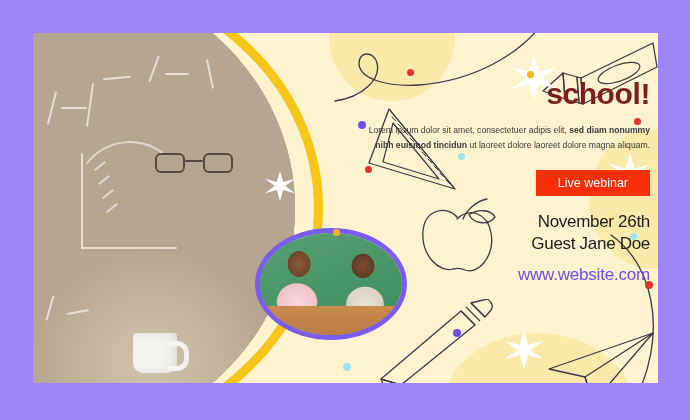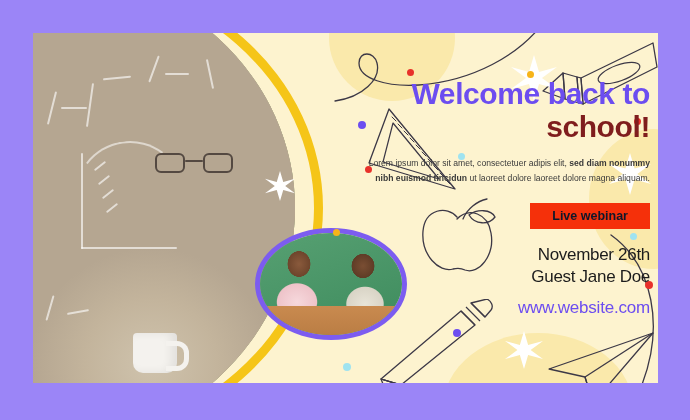--- a/index.html
+++ b/index.html
@@ -152,23 +152,23 @@
     font-size:8.6px;
     line-height:1.78;
     color:#3a3a3a;
     margin-left:41px;
   }
   #body-copy b { font-weight:bold; }
   #cta-row { margin-top:16px; }
   #cta-button {
     display:inline-block;
     background:#f5300a;
-    color:#0f172a;
+    color:#ffffff;
     font-size:12.5px;
-    font-weight:bold;
+    font-weight:normal;
     padding:6px 22px;
     border:none;
     cursor:pointer;
     font-family:"Liberation Sans", sans-serif;
   }
   #details {
     margin-top:15px;
     font-size:17px;
     line-height:1.32;
     color:#1c1c1c;
@@ -296,21 +296,20 @@
     <div class="dot" style="left:425px; top:120px; width:7px;  height:7px;  background:#9fe3f0;"></div>
     <div class="dot" style="left:300px; top:196px; width:7px;  height:7px;  background:#f7b418;"></div>
     <div class="dot" style="left:597px; top:200px; width:7px;  height:7px;  background:#9fe3f0;"></div>
     <div class="dot" style="left:612px; top:248px; width:8px;  height:8px;  background:#e8312a;"></div>
     <div class="dot" style="left:420px; top:296px; width:8px;  height:8px;  background:#6c4df0;"></div>
     <div class="dot" style="left:310px; top:330px; width:8px;  height:8px;  background:#9fe3f0;"></div>
 
     <div id="content">
 
       <h1 id="headline">
-        <span>Welcome back to</span>
         <span class="accent">school!</span>
       </h1>
 
       <p id="body-copy">
         <span>Lorem ipsum dolor sit amet, consectetuer adipis elit, </span><b>sed diam nonummy nibh euismod tincidun</b><span> ut laoreet dolore laoreet dolore magna aliquam.</span>
       </p>
 
       <div id="cta-row">
         <button id="cta-button">Live webinar</button>
       </div>

